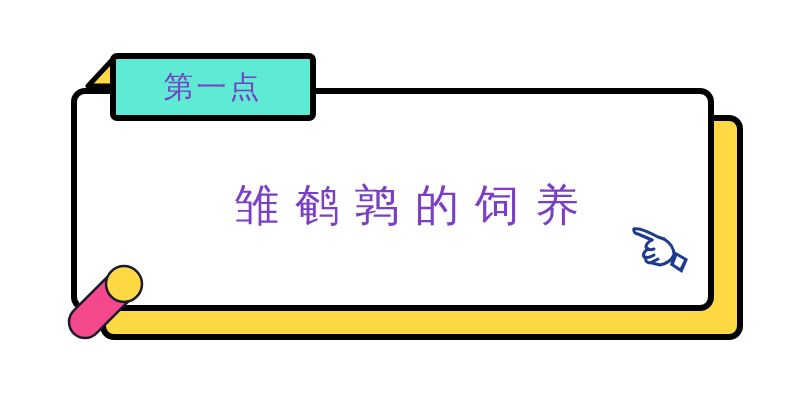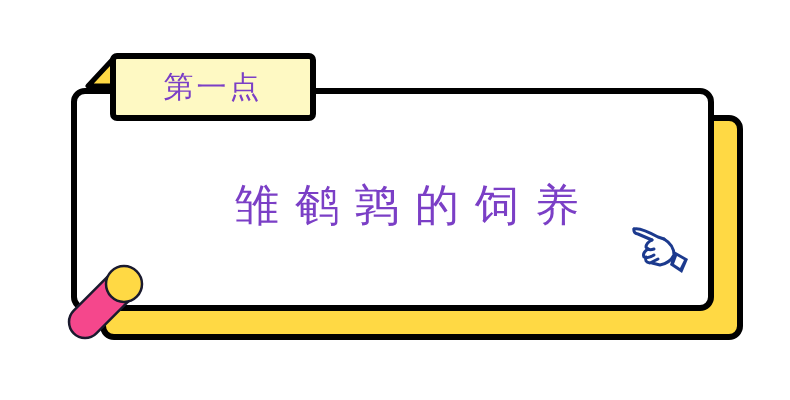--- a/index.html
+++ b/index.html
@@ -1,20 +1,20 @@
 <!DOCTYPE html>
 <html><head>
 <meta charset="utf-8">
 <style>
   html,body{margin:0;padding:0;background:#ffffff;}
   body{width:790px;height:400px;position:relative;overflow:hidden;font-family:"DejaVu Sans",sans-serif;}
   .shadow-box{position:absolute;left:100px;top:115px;width:631px;height:213px;background:#ffd944;border:6px solid #000;border-radius:14px;}
   .main-box{position:absolute;left:71px;top:88px;width:631px;height:211px;background:#fff;border:6px solid #000;border-radius:14px;}
   .tag-fold{position:absolute;left:84px;top:56px;}
-  .tag{position:absolute;left:110px;top:53px;width:194px;height:56px;background:#fef9c3;border:6px solid #000;border-radius:7px;display:flex;align-items:center;justify-content:center;}
+  .tag{position:absolute;left:110px;top:53px;width:194px;height:56px;background:#5eead4;border:6px solid #000;border-radius:7px;display:flex;align-items:center;justify-content:center;}
   .tag-text{color:#7b3fc6;font-size:30px;letter-spacing:3px;}
   .title{position:absolute;left:0;width:830px;top:176px;text-align:center;color:#7b3fc6;font-size:44px;letter-spacing:16px;}
   .hand{position:absolute;left:630px;top:225px;}
   .pen{position:absolute;left:52px;top:255px;}
 </style>
 </head>
 <body>
 
 <div class="shadow-box"></div>
 <div class="main-box"></div>

